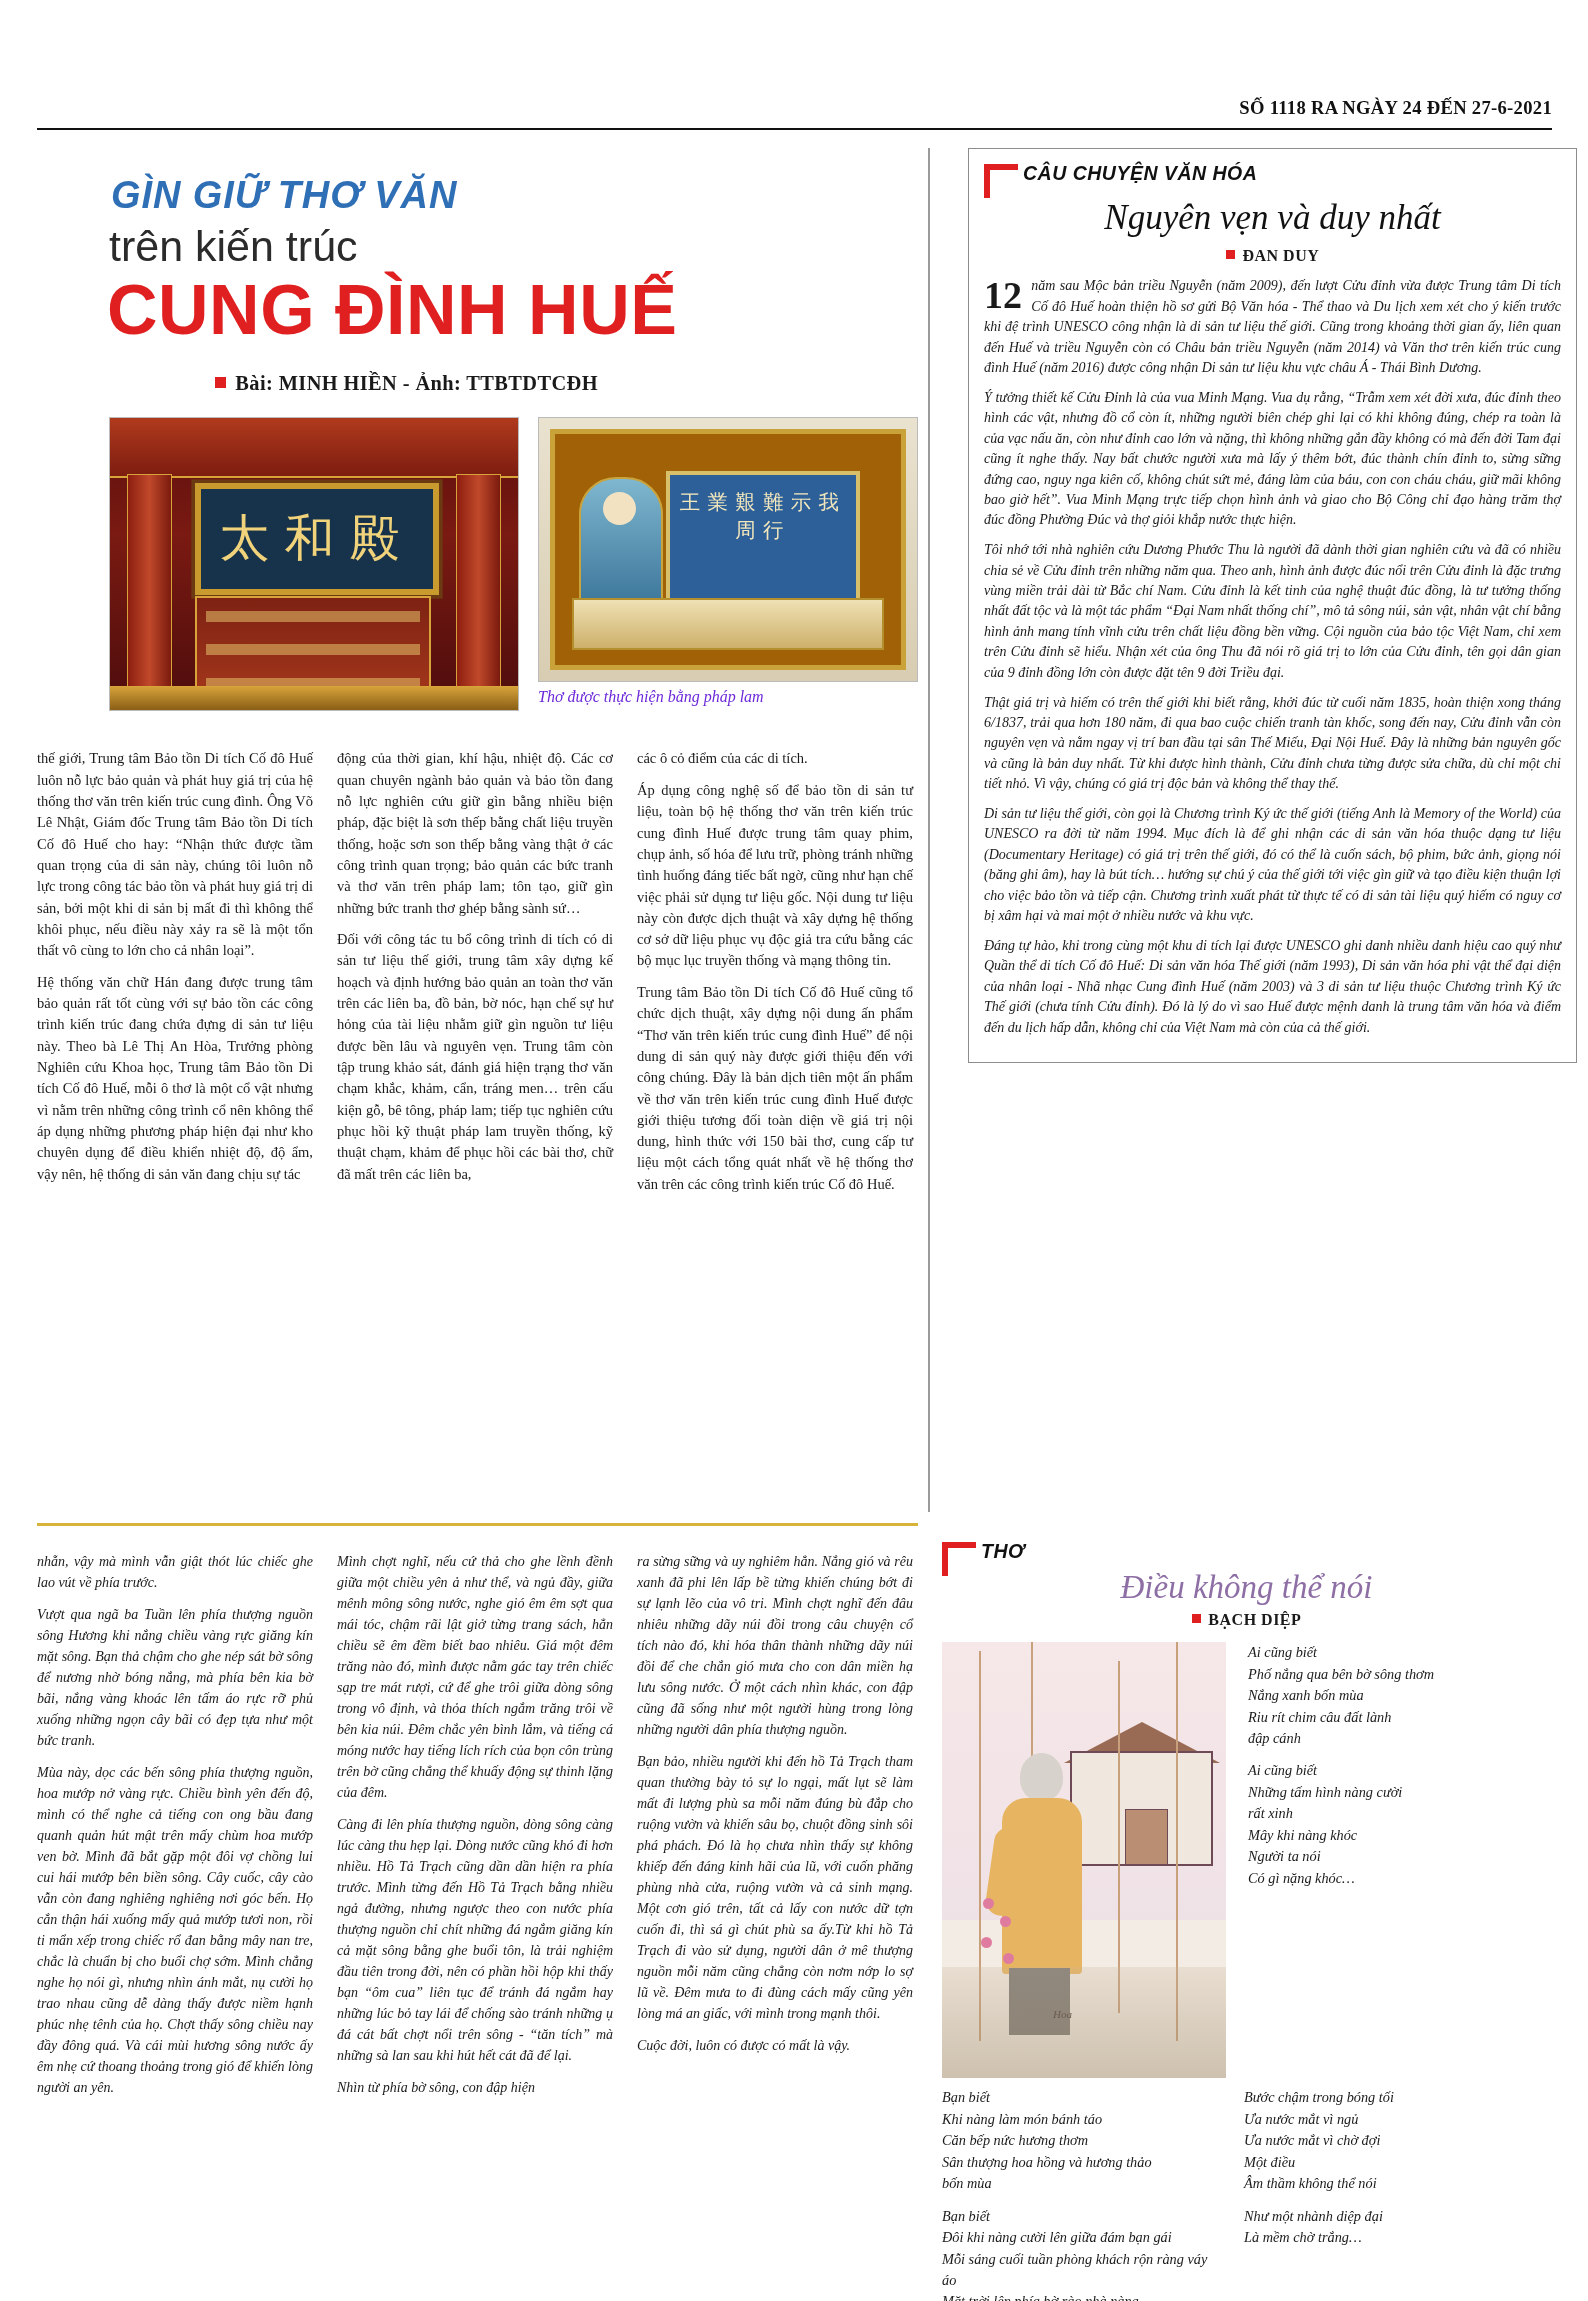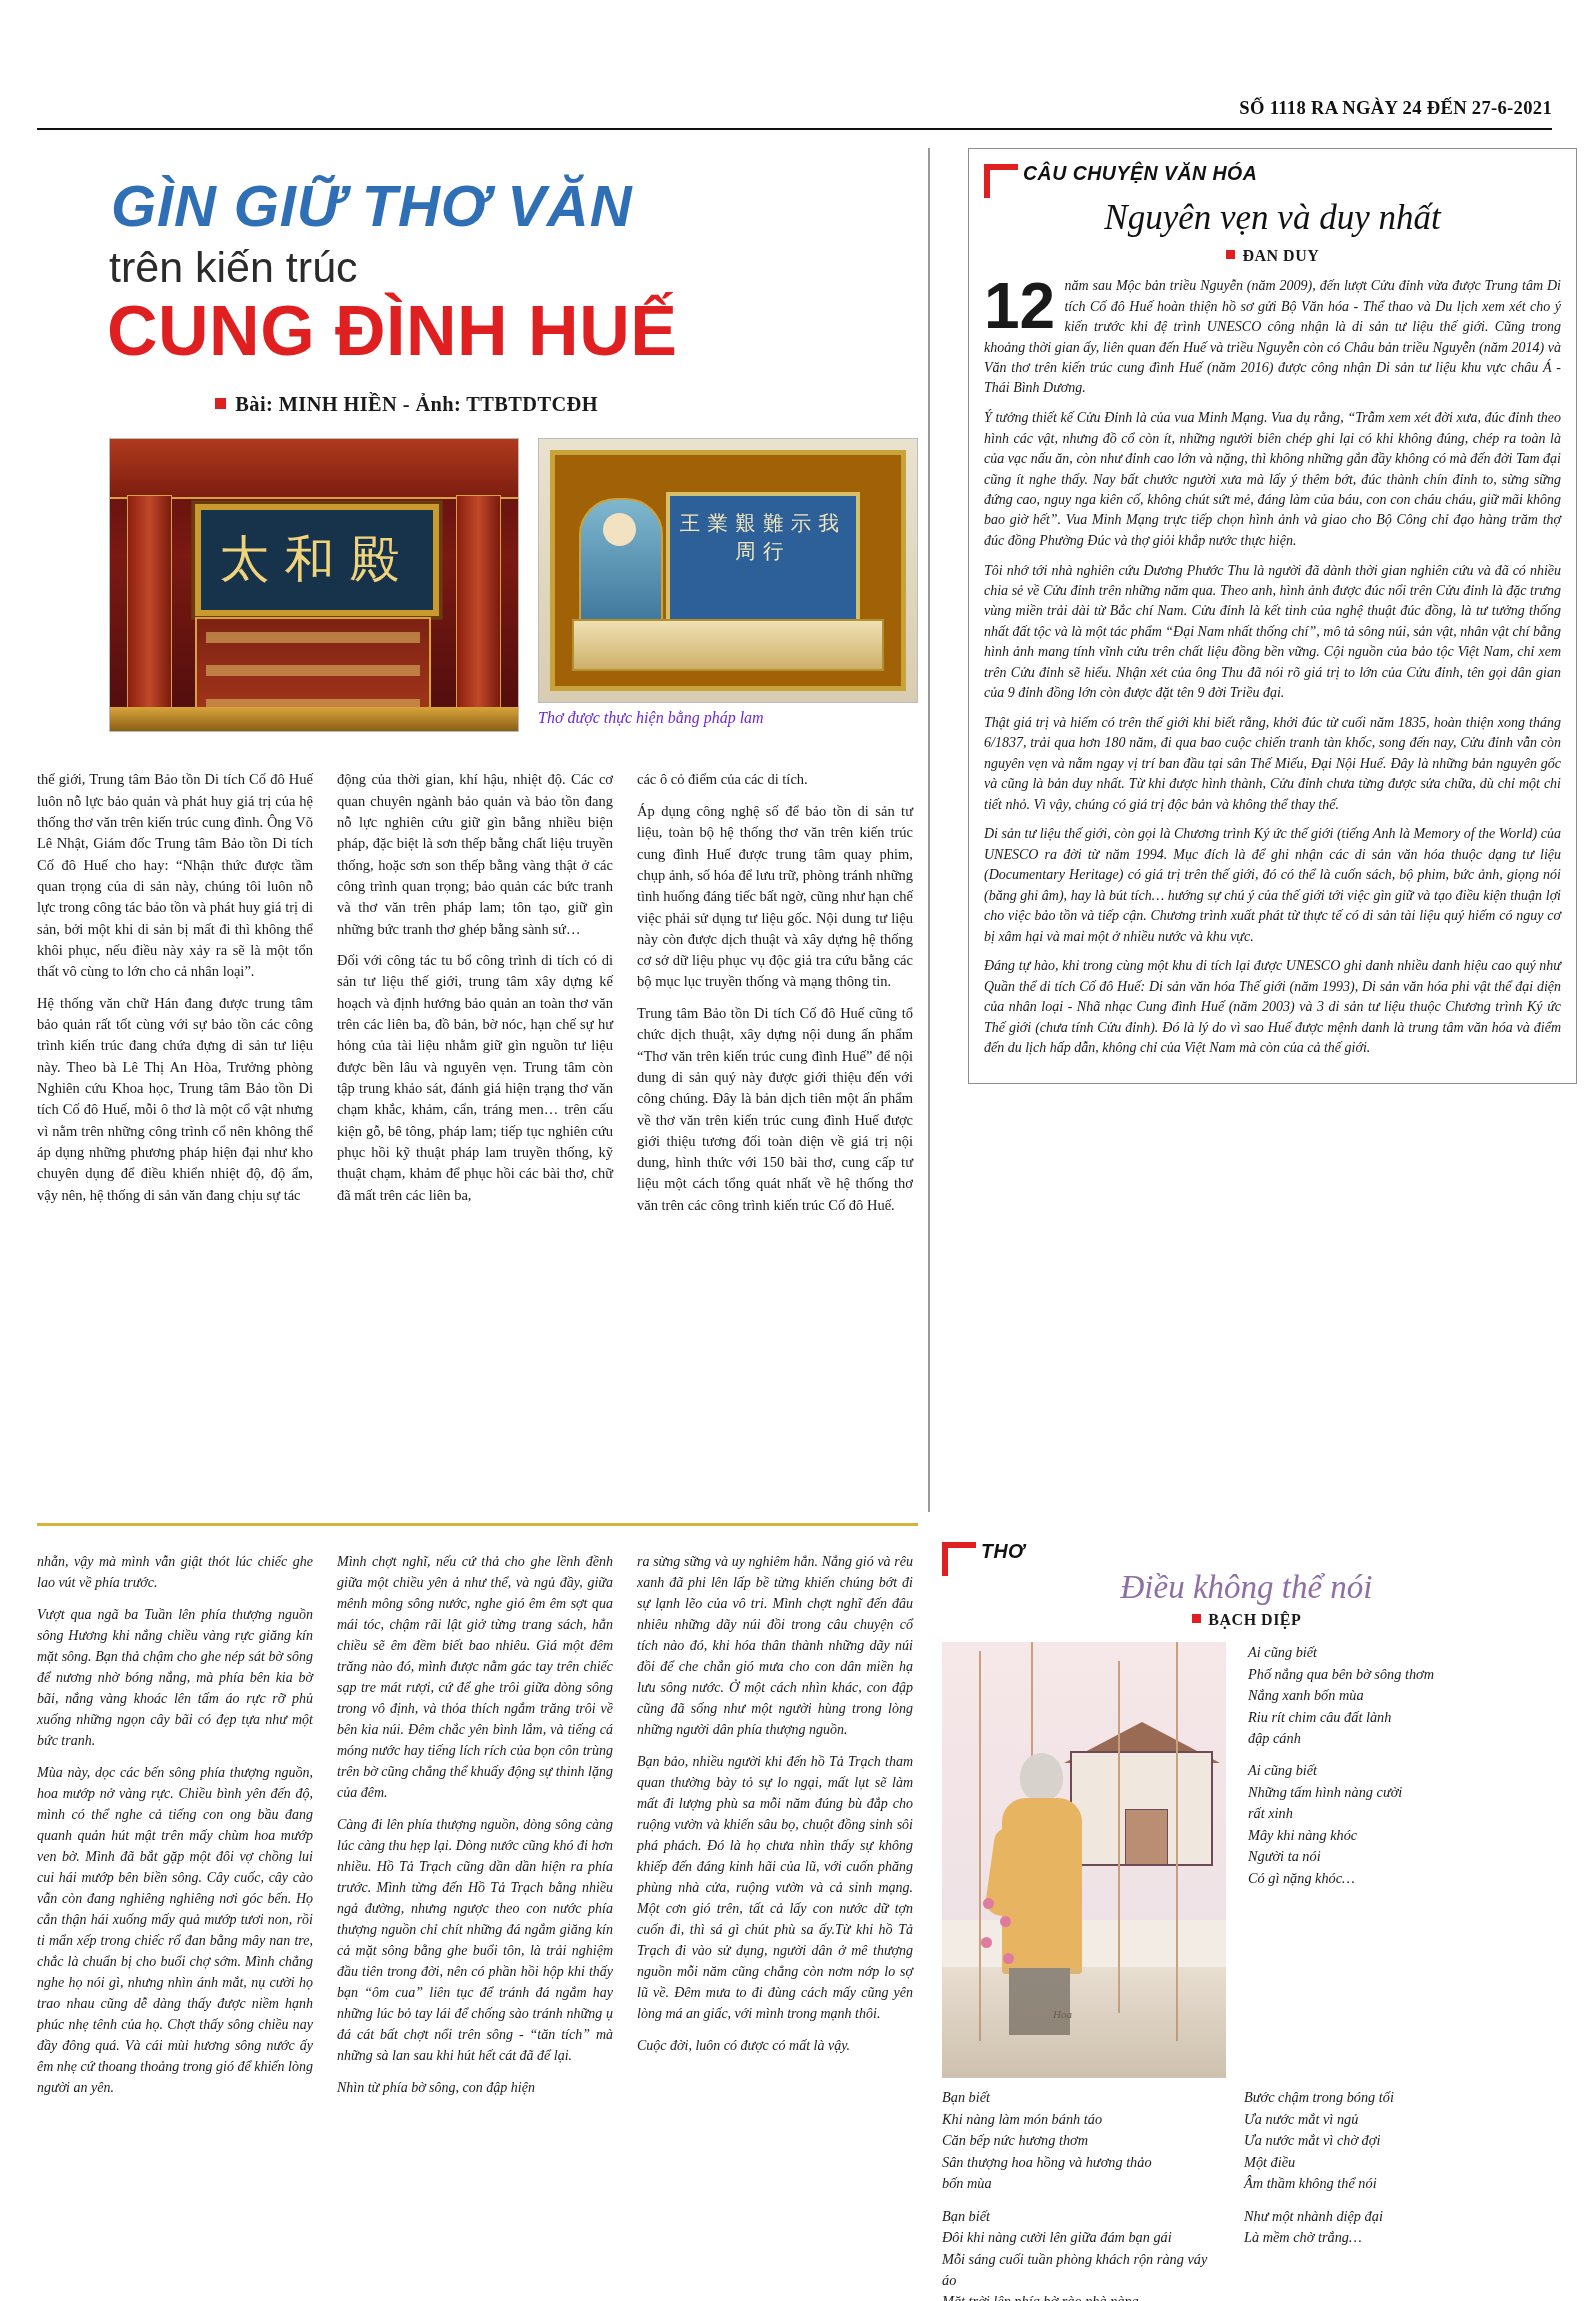--- a/index.html
+++ b/index.html
@@ -22,21 +22,21 @@
   .top-rule { position:absolute; left:37px; right:37px; top:128px; height:1.9px; background:#111; }
 
   
   .left-col { position:absolute; left:37px; top:148px; width:879px; }
   .right-col { position:absolute; left:942px; top:148px; width:609px;padding-left:26px; }
   .vrule { position:absolute; left:928px; top:148px; width:1.9px; height:1364px; background:#9a9a9a; }
 
   
   .headline-1 {
     font-family:"Liberation Sans", sans-serif;
-    font-style:italic; font-weight:bold; font-size:58px; letter-spacing:0.9px;
+    font-style:italic; font-weight:bold; font-size:38px; letter-spacing:0.9px;
     color:#2f6fb5; margin:28px 0 0 74px; line-height:1.05;
   }
   .headline-2 {
     font-family:"Liberation Sans", sans-serif;
     font-size:43px; color:#2b2b2b; margin:7.4px 0 0 72px; line-height:1.1;
   }
   .headline-3 {
     font-family:"Liberation Sans", sans-serif;
     font-weight:bold; font-size:70px; color:#e02020; margin:3.7px 0 0 70px; line-height:1.05;
     letter-spacing:0.5px;
@@ -95,22 +95,22 @@
     font-size:19.5px; letter-spacing:0.5px; color:#111;
   }
   .story-title {
     text-align:center; font-style:italic; font-size:35px; color:#111;
     font-family:"Liberation Serif", serif; margin:13px 0 9.3px 0;
   }
   .author { text-align:center; font-weight:bold; font-size:16px; letter-spacing:0.5px; margin-bottom:11px; }
   .author .sq { display:inline-block; width:9.3px; height:9.3px; background:#e02020; margin-right:7.4px; vertical-align:1.9px; }
   p.s { font-size:14px; line-height:1.46; text-align:justify; font-style:italic; margin:0 0 9.3px 0; }
   .dropcap {
-    float:left; font-size:64px; line-height:.82; font-weight:bold; font-style:normal;
-    margin:3.7px 9.3px 0 0; font-family:Liberation Sans, sans-serif;
+    float:left; font-size:38px; line-height:.82; font-weight:bold; font-style:normal;
+    margin:3.7px 9.3px 0 0; font-family:Liberation Serif, serif;
   }
 
   
   .bottom { position:absolute; left:37px; top:1551px; width:881px; }
   .cols3b { display:flex; gap:24px; }
   .cols3b .c { width:276px; }
   p.n { font-size:14px; line-height:1.5; text-align:justify; font-style:italic; margin:0 0 11px 0; }
 
   .poem-wrap { position:absolute; left:942px; top:1540px; width:609px; }
   .poem-title {

